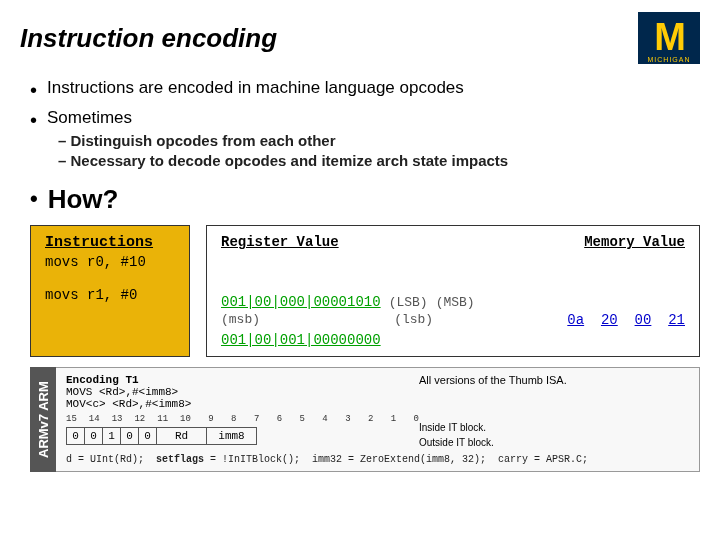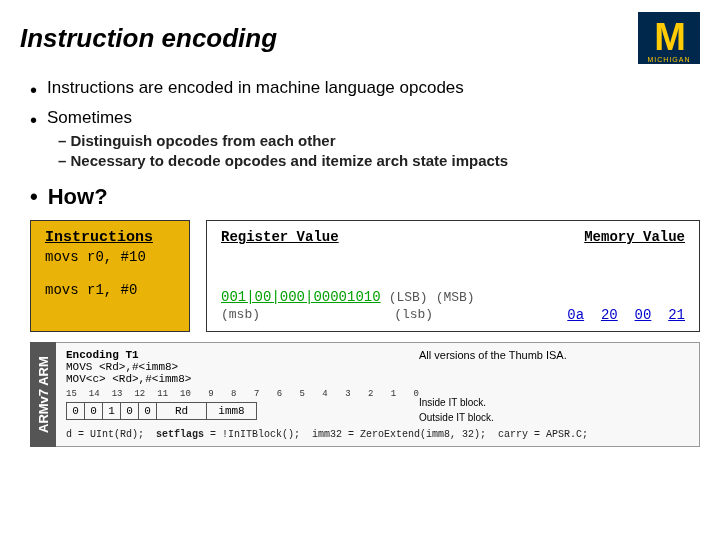--- a/index.html
+++ b/index.html
@@ -291,21 +291,21 @@
       <ul class="sub-list">
         <li>Distinguish opcodes from each other</li>
         <li>Necessary to decode opcodes and itemize arch state impacts</li>
       </ul>
     </li>
   </ul>
 
   <div class="how-section">
     <div class="how-label">
       <span class="bullet-dot">•</span>
-      <span style="font-size:22px; font-weight:bold;">How?</span>
+      <span style="font-size:26px; font-weight:bold;">How?</span>
     </div>
 
     <div class="content-box">
 
       <div class="instructions-box">
         <div class="underlined">Instructions</div>
         <div class="code-line">movs r0, #10</div>
         <div class="spacer"></div>
         <div class="code-line">movs r1, #0</div>
       </div>
@@ -327,20 +327,23 @@
           <span>(msb)</span>
           <span>(lsb)</span>
           <span class="mem-value-blue">
             <span style="text-decoration:underline;">0a</span>&nbsp;
             <span style="text-decoration:underline;">20</span>&nbsp;
             <span style="text-decoration:underline;">00</span>&nbsp;
             <span style="text-decoration:underline;">21</span>
           </span>
         </div>
 
+        <div style="margin-top:4px;">
+          <span class="reg-value-green" style="text-decoration:underline;">001|00|001|00000000</span>
+        </div>
       </div>
     </div>
 
     <div class="arm-section">
 
       <div class="arm-label-rotated">ARMv7 ARM</div>
 
       <div class="arm-content">
         <div class="arm-top-row">
           <div>

